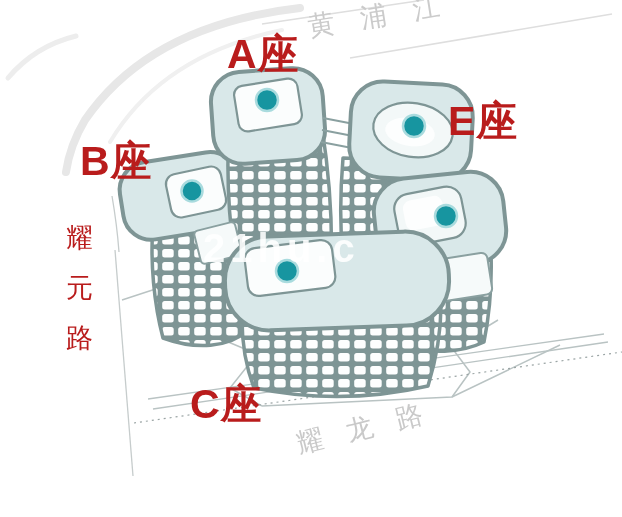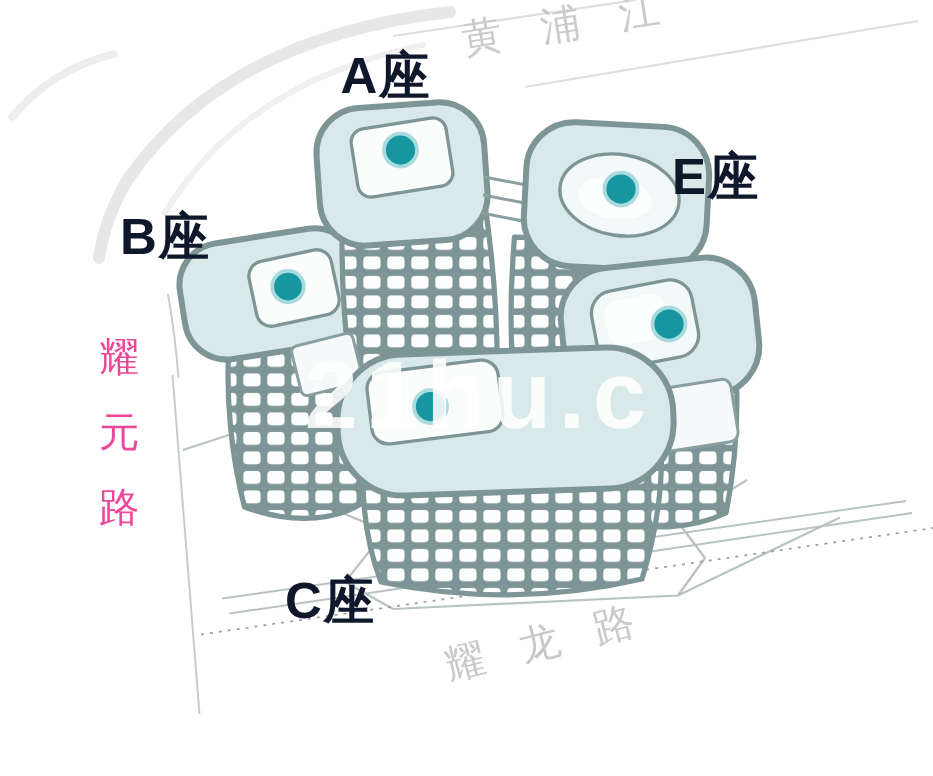--- a/index.html
+++ b/index.html
@@ -2,29 +2,29 @@
 <html><head>
 <meta charset="utf-8">
 <style>
   html,body{margin:0;padding:0;background:#ffffff;}
   .stage{
     position:relative;width:622px;height:517px;background:#ffffff;overflow:hidden;
     font-family:"Liberation Sans",sans-serif;
   }
   .stage svg{position:absolute;left:0;top:0;}
   .b-label{
-    position:absolute;color:#0f172a;font-weight:bold;font-size:34px;line-height:1;
+    position:absolute;color:#b91c1c;font-weight:bold;font-size:41px;line-height:1;
     letter-spacing:1px;cursor:pointer;user-select:none;
   }
   .road-label{position:absolute;color:#cbcbcb;font-size:27px;line-height:1;}
   .road-top{left:306px;top:14px;letter-spacing:26px;transform:rotate(-9deg);transform-origin:left top;}
-  .road-left{left:66px;top:214px;width:32px;word-break:break-all;line-height:1.85;letter-spacing:0;color:#ec4899;}
+  .road-left{left:66px;top:214px;width:32px;word-break:break-all;line-height:1.85;letter-spacing:0;color:#b91c1c;}
   .road-bottom{left:294px;top:432px;letter-spacing:24px;transform:rotate(-14deg);transform-origin:left top;color:#c9c9c9;}
   .watermark{
-    position:absolute;left:203px;top:226px;font-size:64px;font-weight:bold;
+    position:absolute;left:203px;top:226px;font-size:40px;font-weight:bold;
     color:rgba(255,255,255,0.88);letter-spacing:5px;pointer-events:none;
   }
 </style>
 </head>
 <body>
 
 <div class="stage">
 
   <svg width="622" height="517" viewBox="0 0 622 517">
     <defs>

